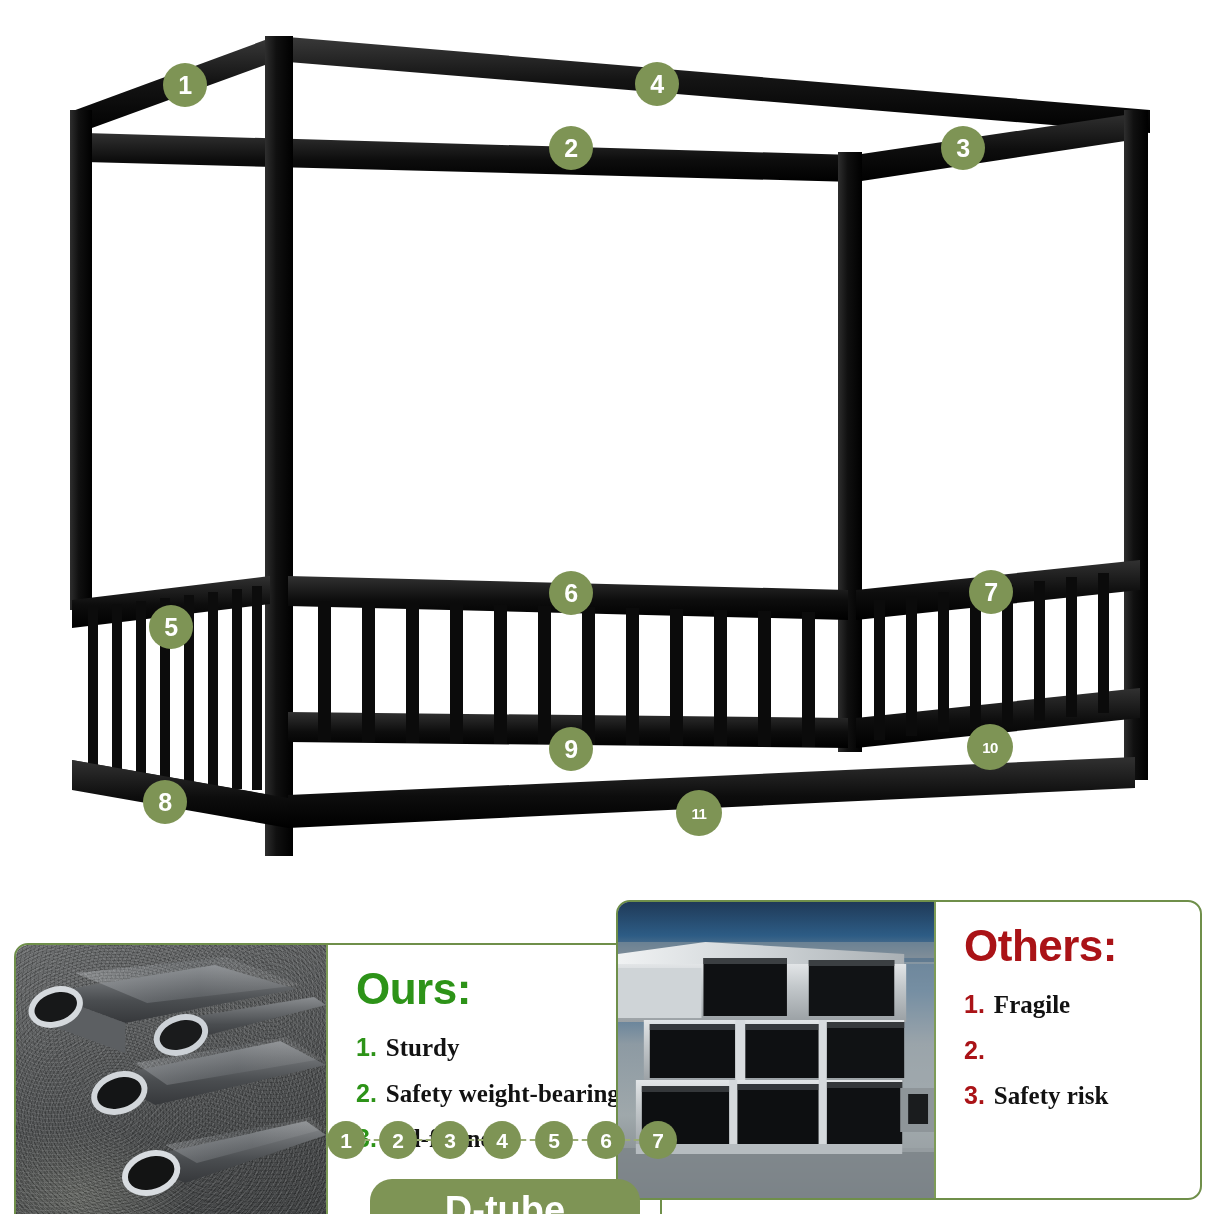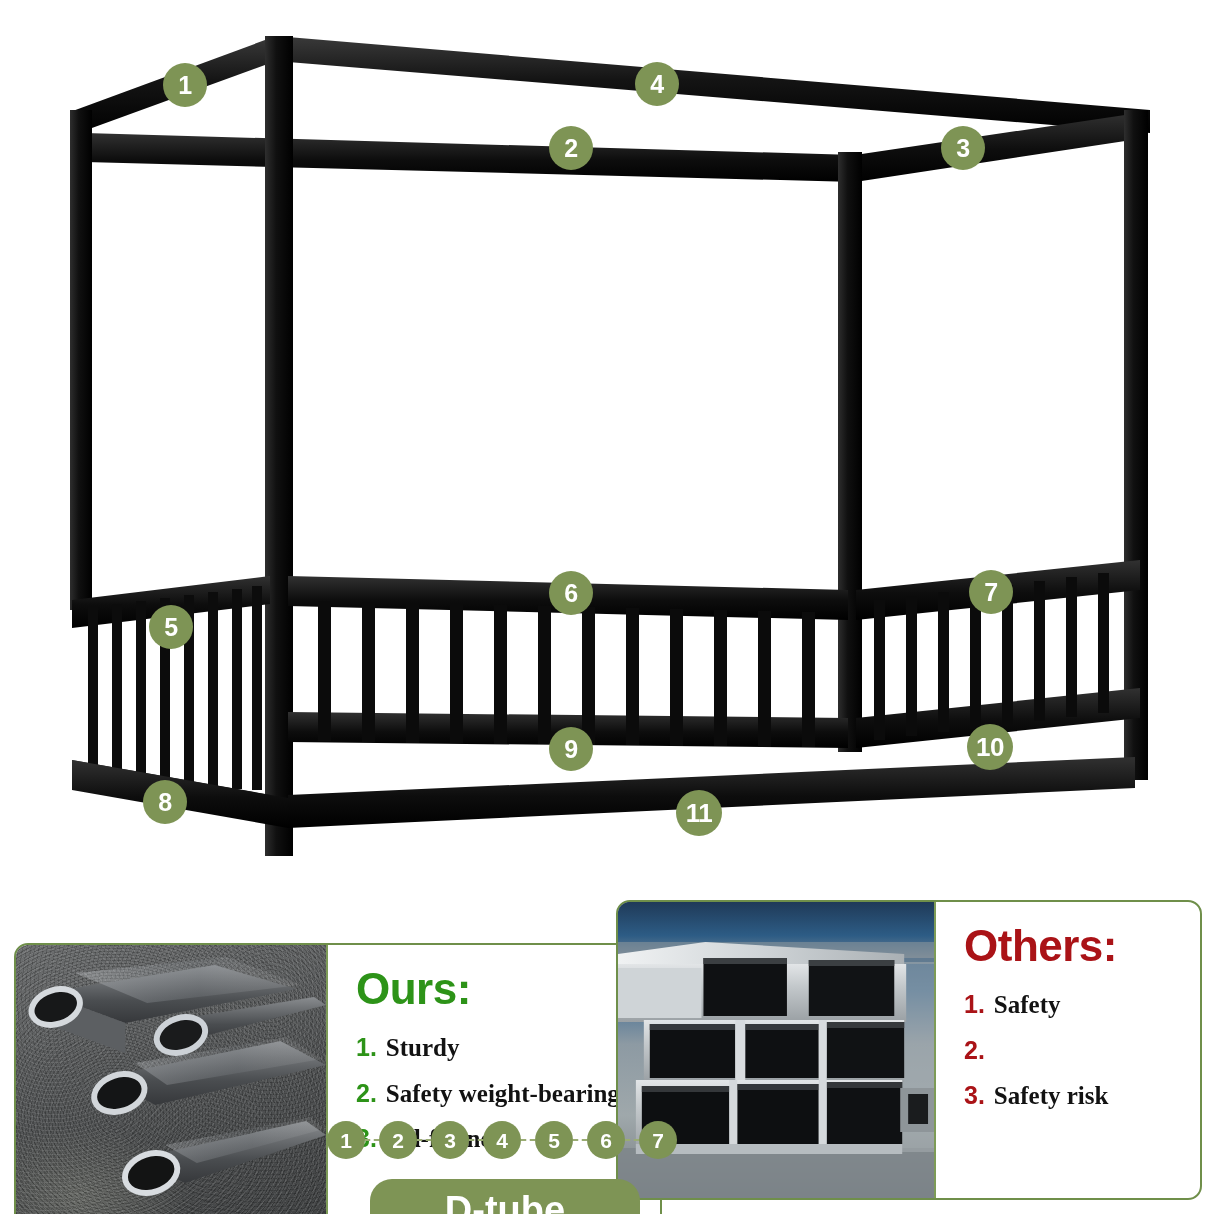--- a/index.html
+++ b/index.html
@@ -32,21 +32,21 @@
     background:#7e9455;
     color:#ffffff;
     font-size:25px;
     font-weight:bold;
     display:flex;
     align-items:center;
     justify-content:center;
     line-height:1;
     letter-spacing:-0.5px;
   }
-  .bed-badge.wide { width:46px; height:46px; font-size:26px; }
+  .bed-badge.wide { width:46px; height:46px; font-size:15px; }
 
   
   .legend-group { position:absolute; }
   .legend-dash {
     position:absolute;
     border:2px dashed #9aac74;
     border-radius:6px;
   }
   .legend-badges {
     position:absolute;
@@ -448,21 +448,21 @@
 
         <rect x="284" y="186" width="34" height="44" fill="#8e9599"></rect>
         <rect x="292" y="192" width="20" height="30" fill="#1a1c1e"></rect>
       </svg>
     </div>
     <div class="card-text">
       <div class="card-heading" id="heading-others">Others:</div>
       <ul class="card-list">
         <li>
           <span class="li-num">1.</span>
-          <span class="li-text">Safety</span>
+          <span class="li-text">Fragile</span>
         </li>
         <li>
           <span class="li-num">2.</span>
         </li>
         <li>
           <span class="li-num">3.</span>
           <span class="li-text">Safety risk</span>
         </li>
       </ul>
     </div>

